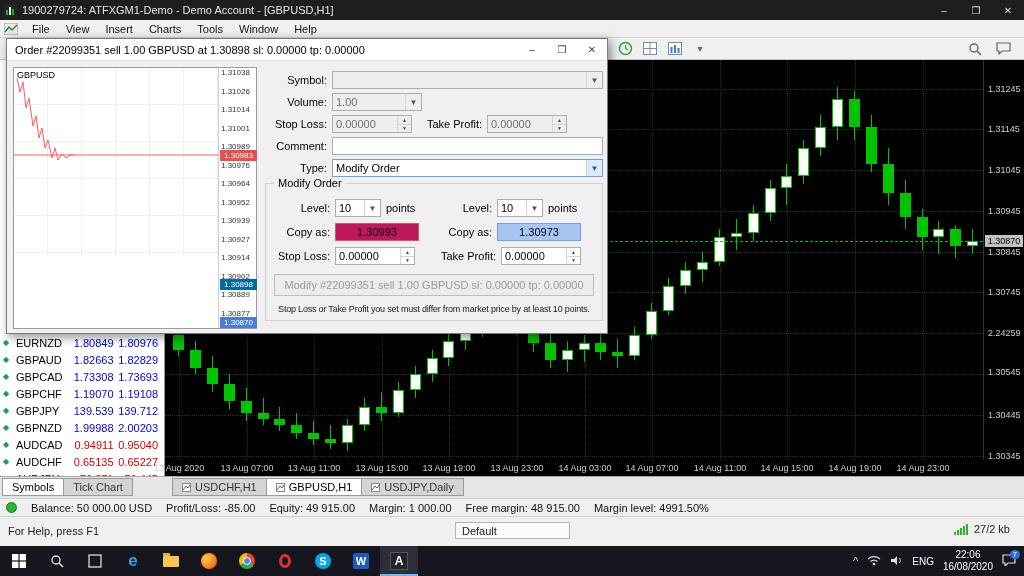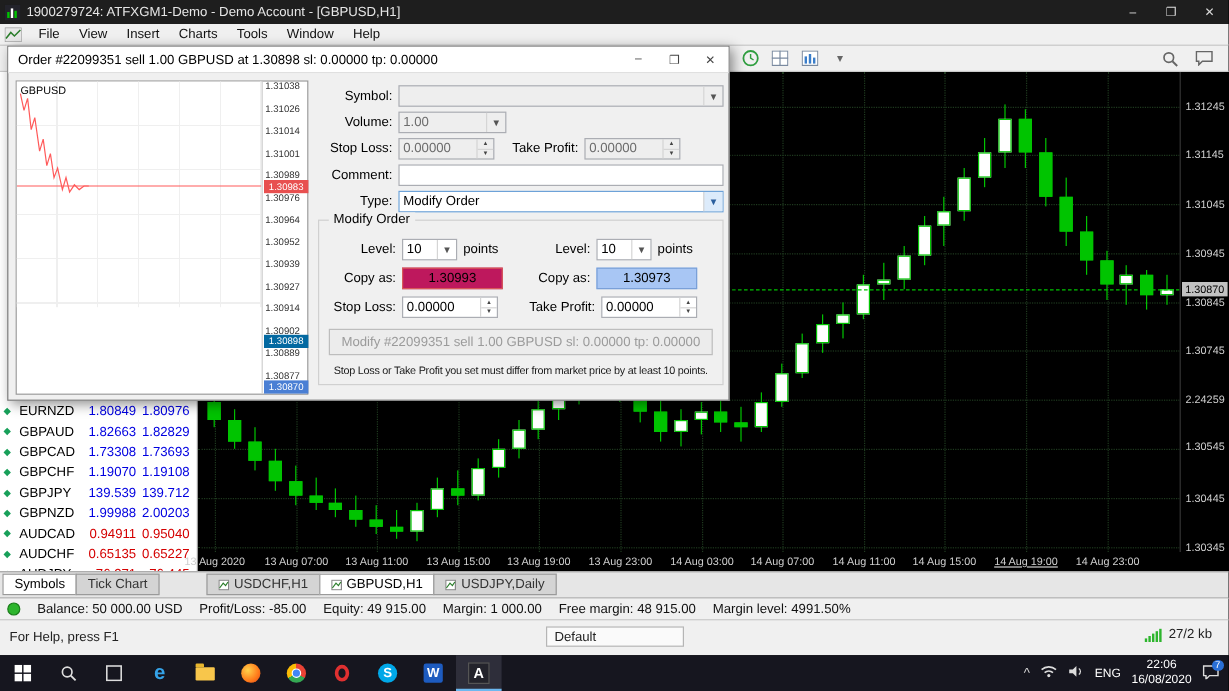--- a/index.html
+++ b/index.html
@@ -424,21 +424,21 @@
         <div class="tlabel" style="left: 14px;">13 Aug 2020</div>
         <div class="tlabel" style="left: 82px;">13 Aug 07:00</div>
         <div class="tlabel" style="left: 149px;">13 Aug 11:00</div>
         <div class="tlabel" style="left: 217px;">13 Aug 15:00</div>
         <div class="tlabel" style="left: 284px;">13 Aug 19:00</div>
         <div class="tlabel" style="left: 352px;">13 Aug 23:00</div>
         <div class="tlabel" style="left: 420px;">14 Aug 03:00</div>
         <div class="tlabel" style="left: 487px;">14 Aug 07:00</div>
         <div class="tlabel" style="left: 555px;">14 Aug 11:00</div>
         <div class="tlabel" style="left: 622px;">14 Aug 15:00</div>
-        <div class="tlabel" style="left: 690px; text-decoration: underline;">14 Aug 19:00</div>
+        <div class="tlabel" style="left: 690px;">14 Aug 19:00</div>
         <div class="tlabel" style="left: 758px;">14 Aug 23:00</div>
       </div>
   </div>
 
   <div class="tabs-band">
     <div class="mw-tabs" id="mwTabs">
         <div class="tab active">
           <span>Symbols</span>
         </div>
         <div class="tab">

